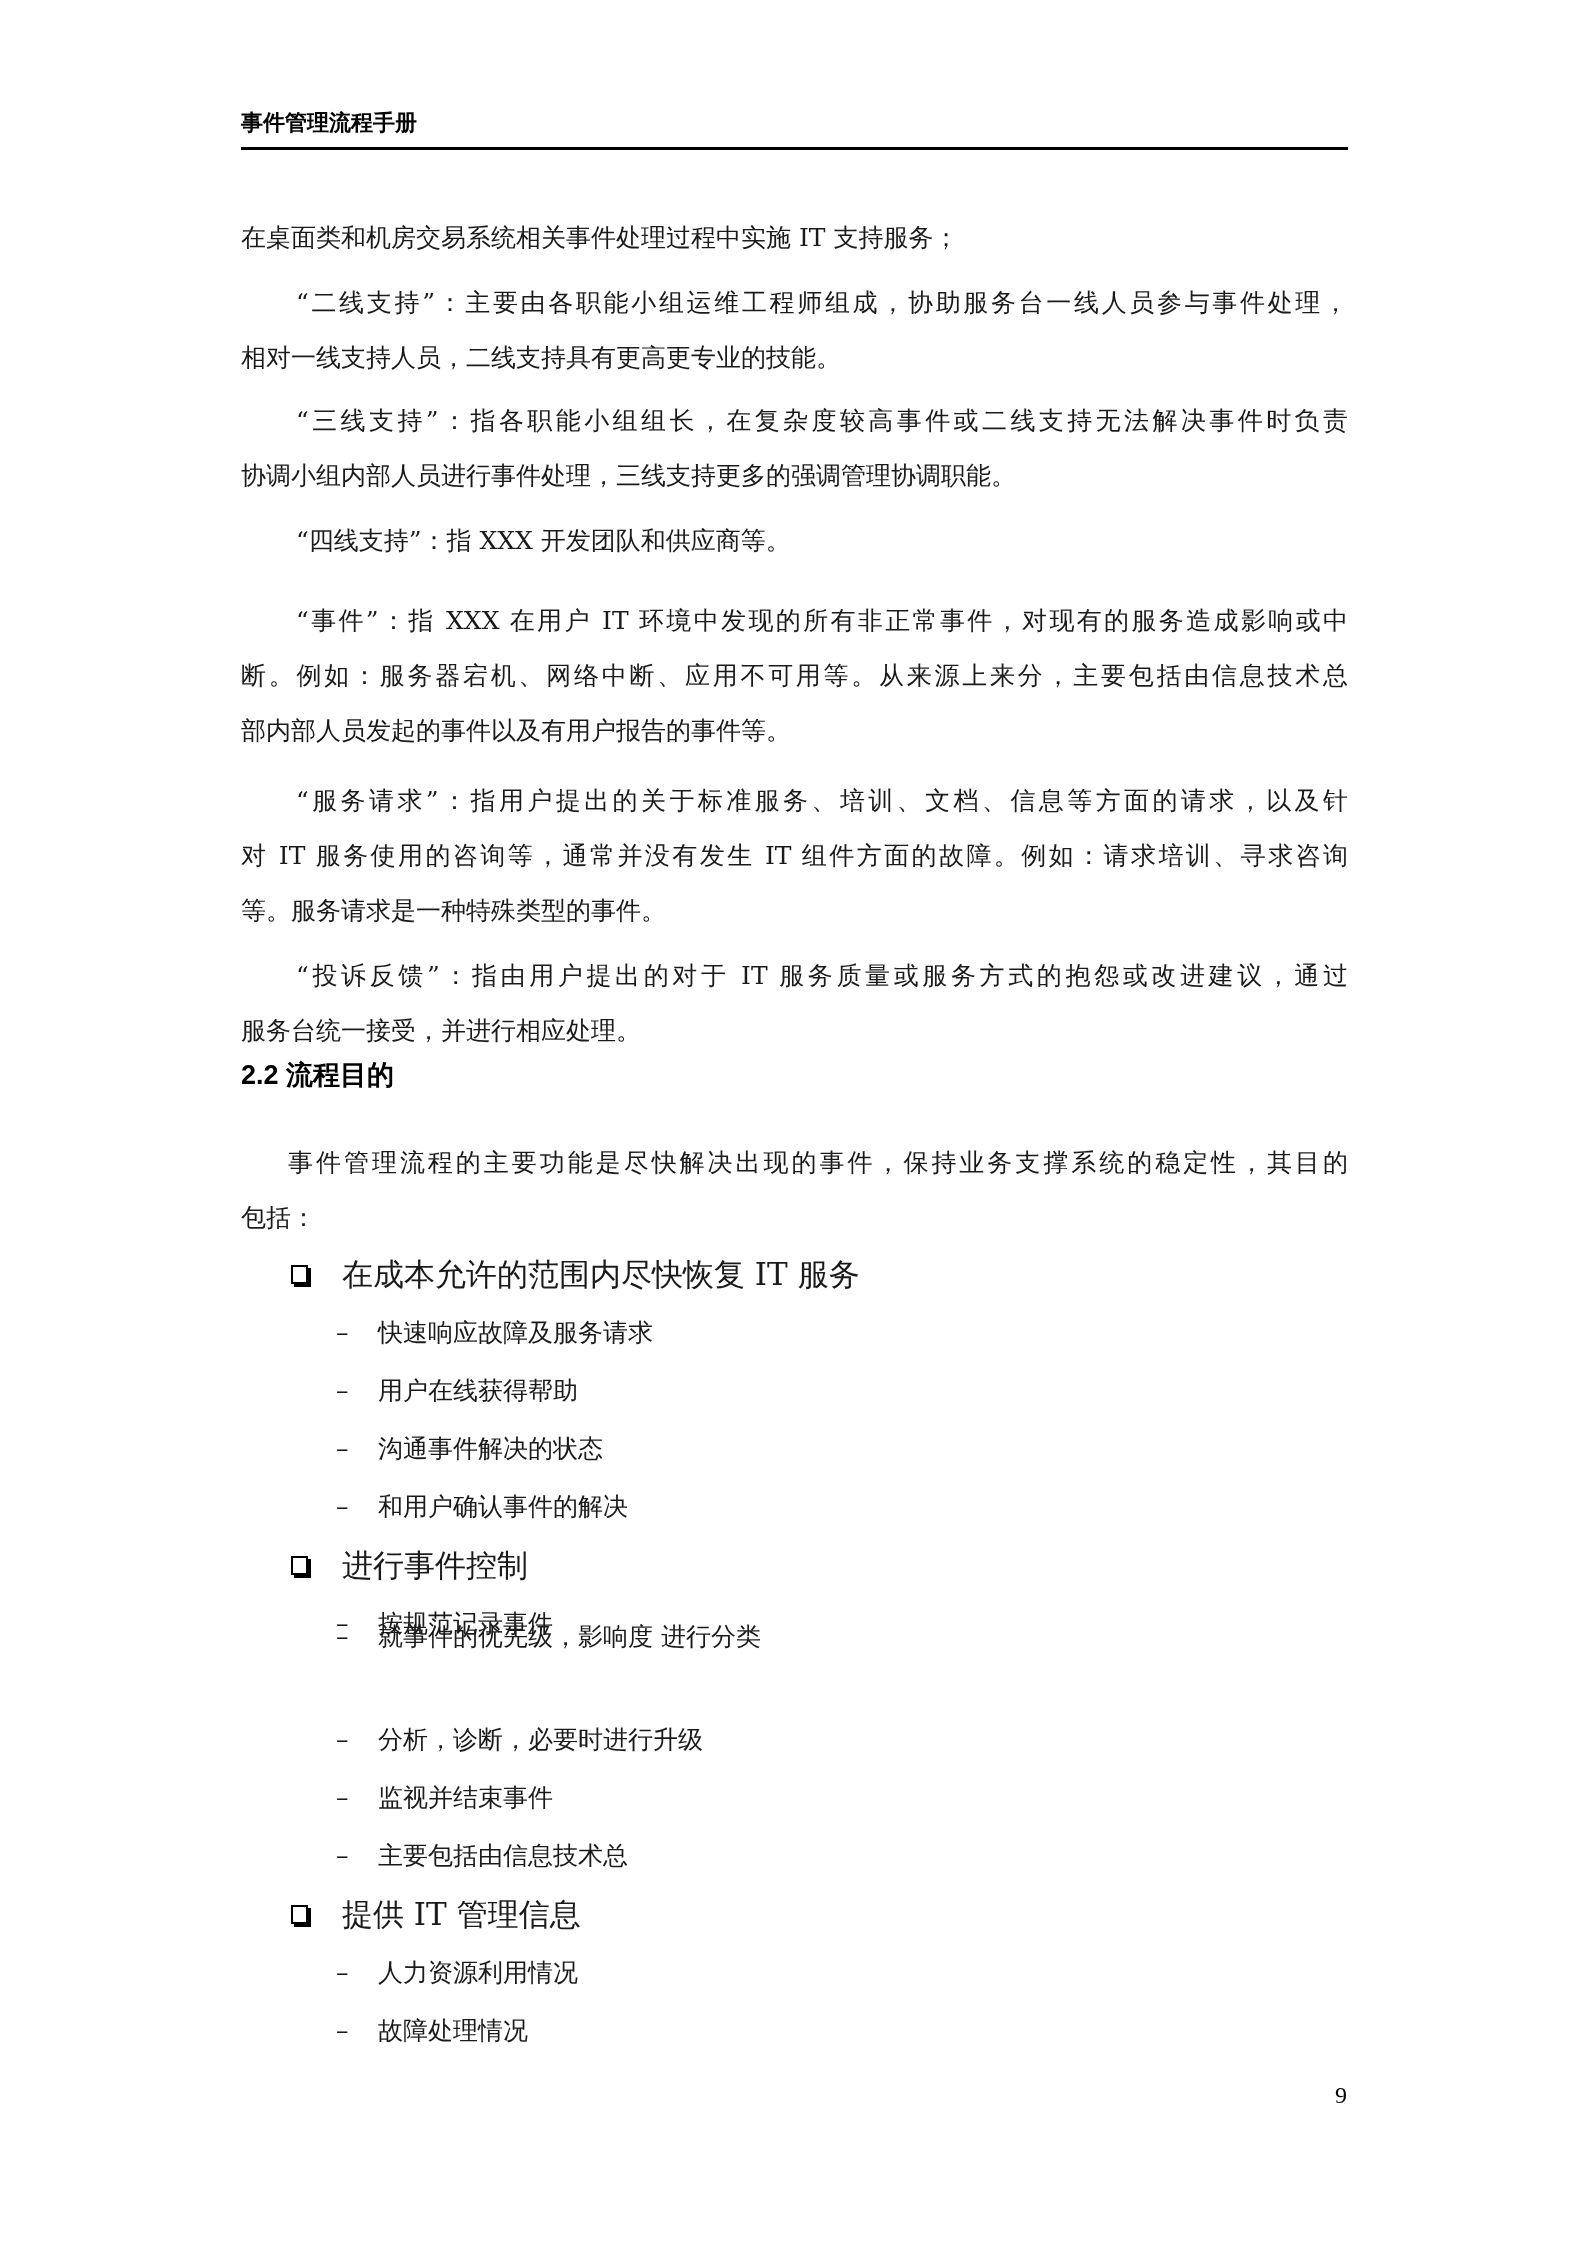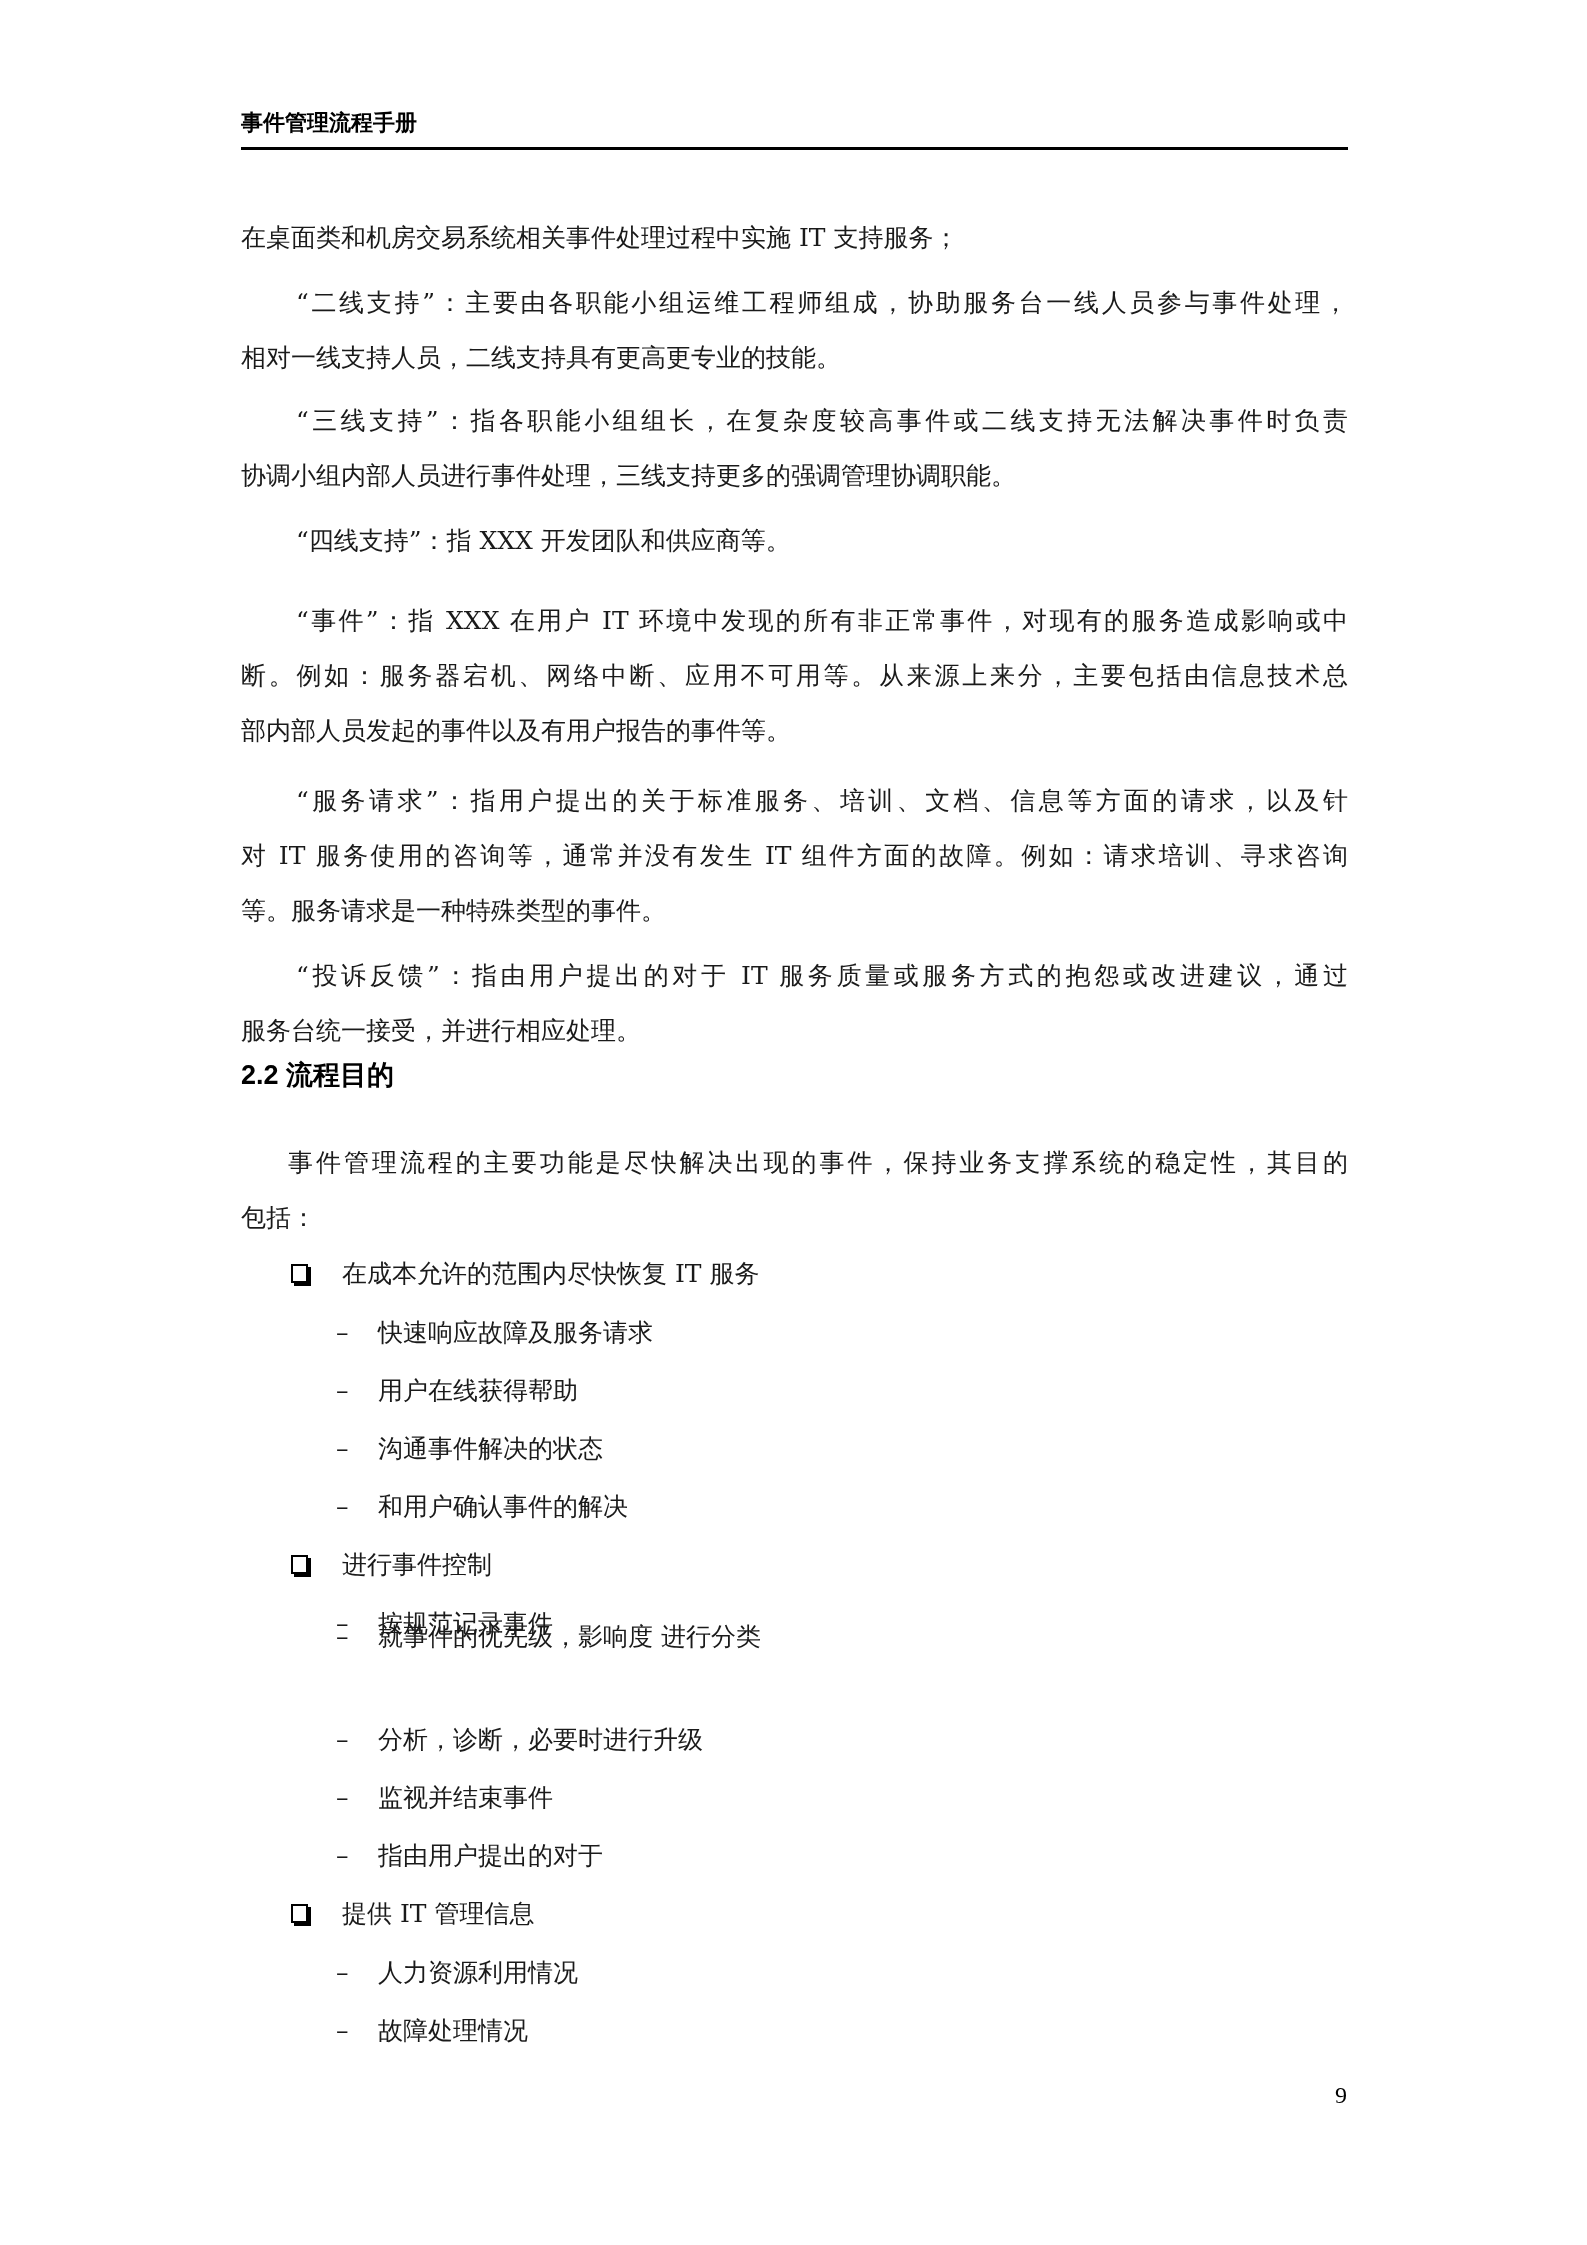--- a/index.html
+++ b/index.html
@@ -7,21 +7,21 @@
          font-family: "DejaVu Serif", "Liberation Serif", serif; color: #111; }
   .header-title { position: absolute; left: 241px; top: 108px; font-family: Liberation Serif, serif;
                   font-weight: bold; font-size: 22px; letter-spacing: 0px; color: #000; }
   .header-rule { position: absolute; left: 241px; top: 147px; width: 1107px; height: 3px; background: #000; }
   .line { position: absolute; left: 241px; width: 1107px; font-size: 25px; line-height: 30px; white-space: nowrap;
           color: #1a1a1a; margin-top: 20px; }
   .line.justify { text-align: justify; text-align-last: justify; }
   .line.indent { padding-left: 55px; width: 1052px; }
   .h2 { position: absolute; left: 241px; top: 1058px; font-family: Liberation Sans, sans-serif;
         font-weight: bold; font-size: 27px; line-height: 34px; color: #000; }
-  .bullet { position: absolute; left: 291px; font-size: 25px; line-height: 30px; color: #1a1a1a; white-space: nowrap; }
+  .bullet { position: absolute; left: 291px; font-size: 31px; line-height: 30px; color: #1a1a1a; white-space: nowrap; }
   .box { display: inline-block; width: 13px; height: 15px; border: 2px solid #000; box-shadow: 3px 3px 0 #000;
          vertical-align: middle; margin-right: 34px; position: relative; top: -2px; }
   .sub { position: absolute; left: 336px; font-size: 25px; line-height: 30px; color: #1a1a1a; white-space: nowrap; }
   .dash { display: inline-block; width: 42px; }
   .page-number { position: absolute; left: 1335px; top: 2082px; font-family: "Liberation Serif", serif; font-size: 24px; color: #000; }
 </style>
 </head>
 <body>
 
 <div>
@@ -63,21 +63,21 @@
   <div class="sub" style="top:1434px"><span class="dash">–</span><span>沟通事件解决的状态</span></div>
   <div class="sub" style="top:1492px"><span class="dash">–</span><span>和用户确认事件的解决</span></div>
 
   <div class="bullet" style="top:1550px">
     <span class="box"></span><span>进行事件控制</span>
   </div>
   <div class="sub" style="top:1609px"><span class="dash">–</span><span>按规范记录事件</span></div>
   <div class="sub" style="top:1622px"><span class="dash">–</span><span>就事件的优先级，影响度 进行分类</span></div>
   <div class="sub" style="top:1725px"><span class="dash">–</span><span>分析，诊断，必要时进行升级</span></div>
   <div class="sub" style="top:1783px"><span class="dash">–</span><span>监视并结束事件</span></div>
-  <div class="sub" style="top:1841px"><span class="dash">–</span><span>指由用户提出的对于</span></div>
+  <div class="sub" style="top:1841px"><span class="dash">–</span><span>主要包括由信息技术总</span></div>
 
   <div class="bullet" style="top:1899px">
     <span class="box"></span><span>提供 IT 管理信息</span>
   </div>
   <div class="sub" style="top:1958px"><span class="dash">–</span><span>人力资源利用情况</span></div>
   <div class="sub" style="top:2016px"><span class="dash">–</span><span>故障处理情况</span></div>
 
   <div class="page-number">9</div>
 </div>
 

